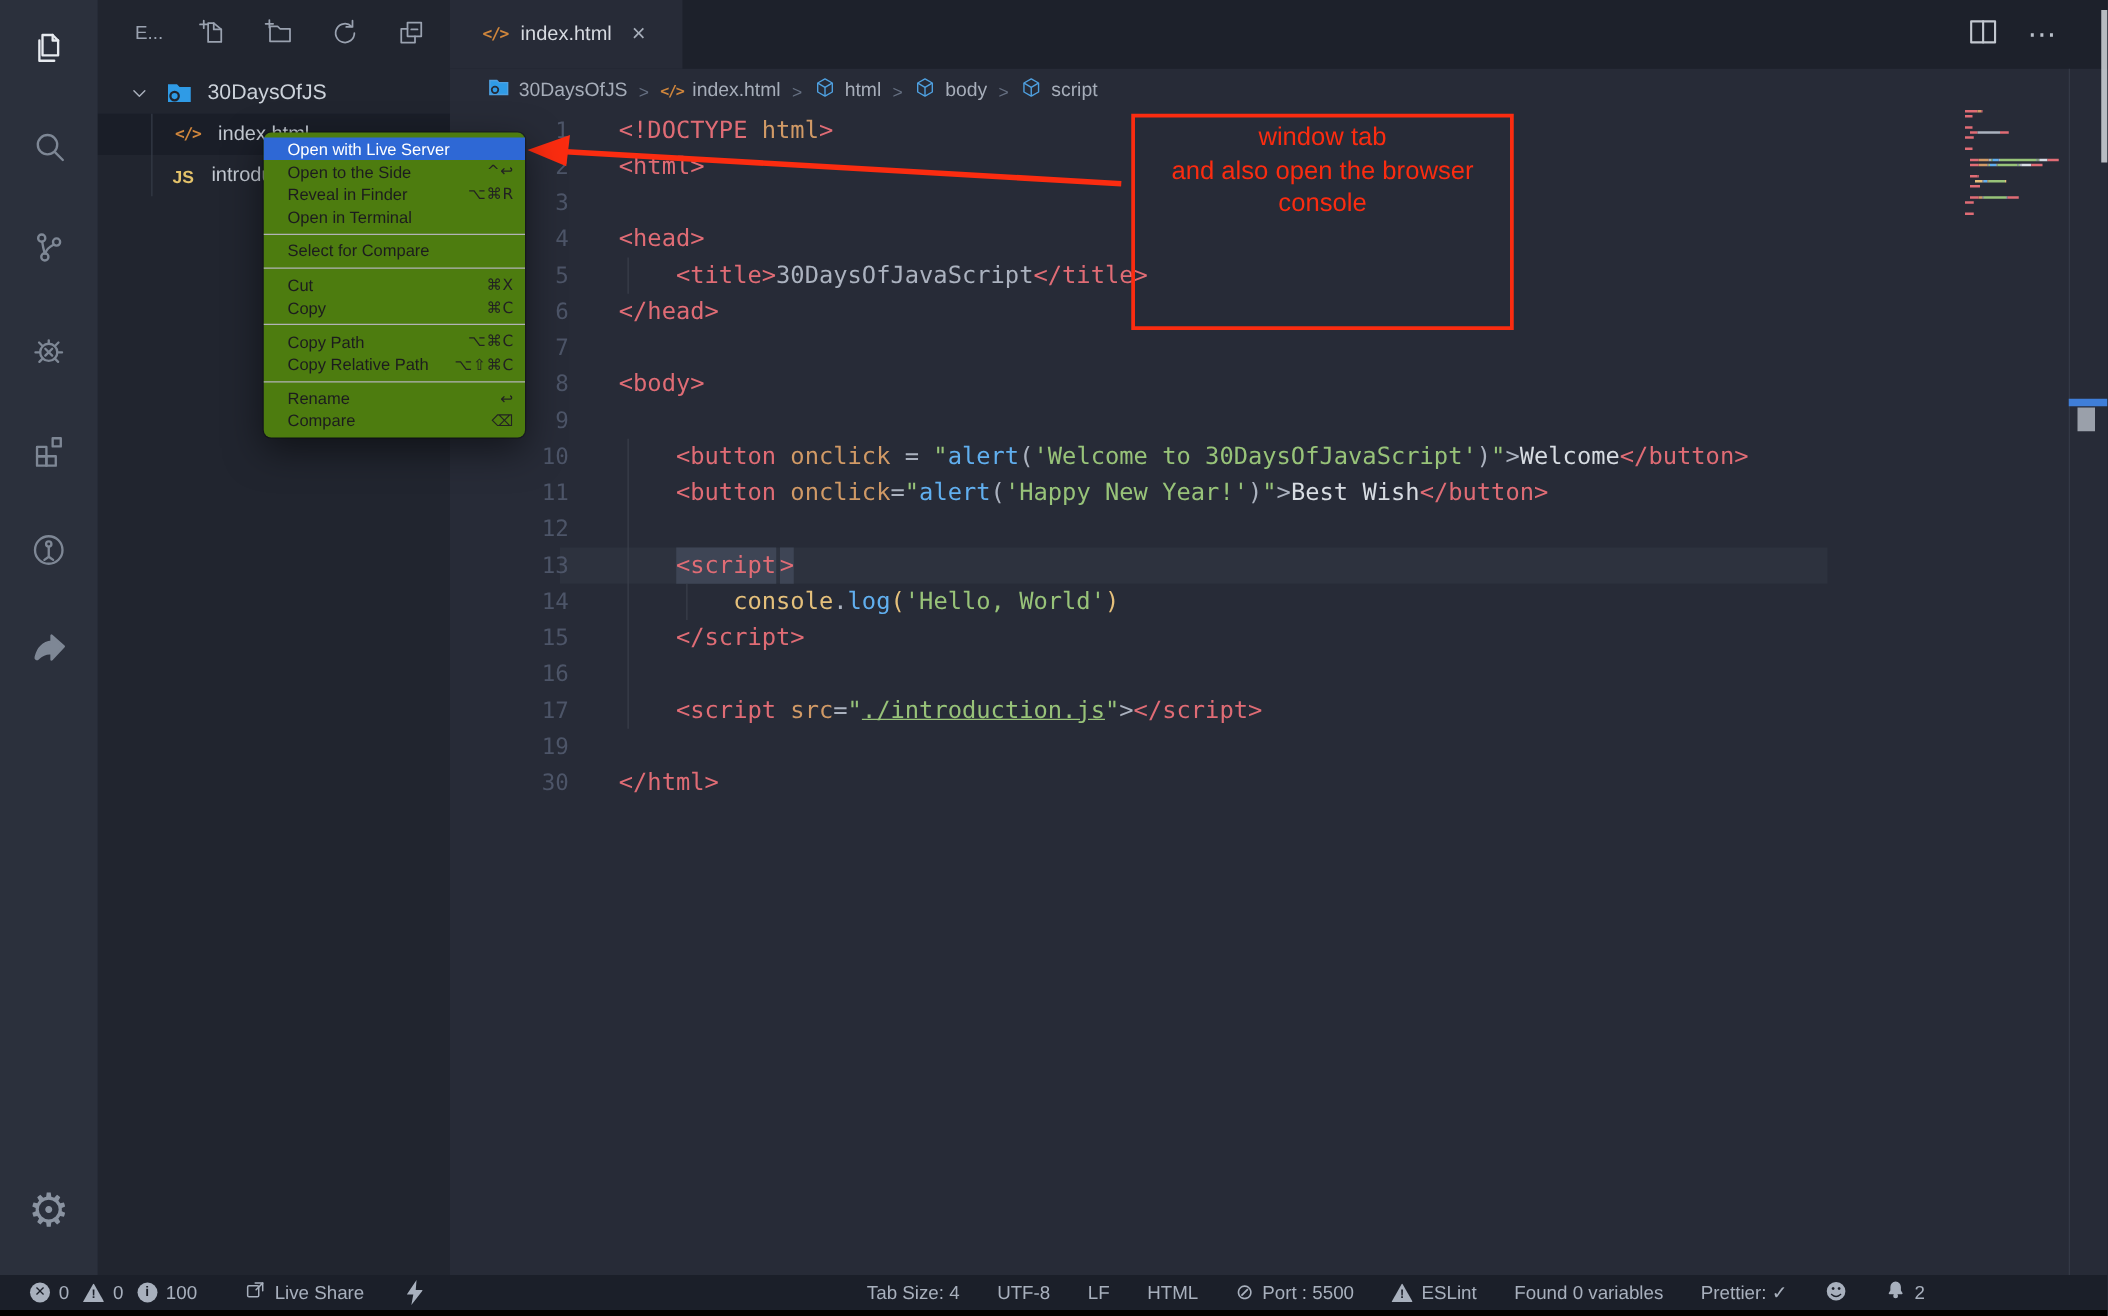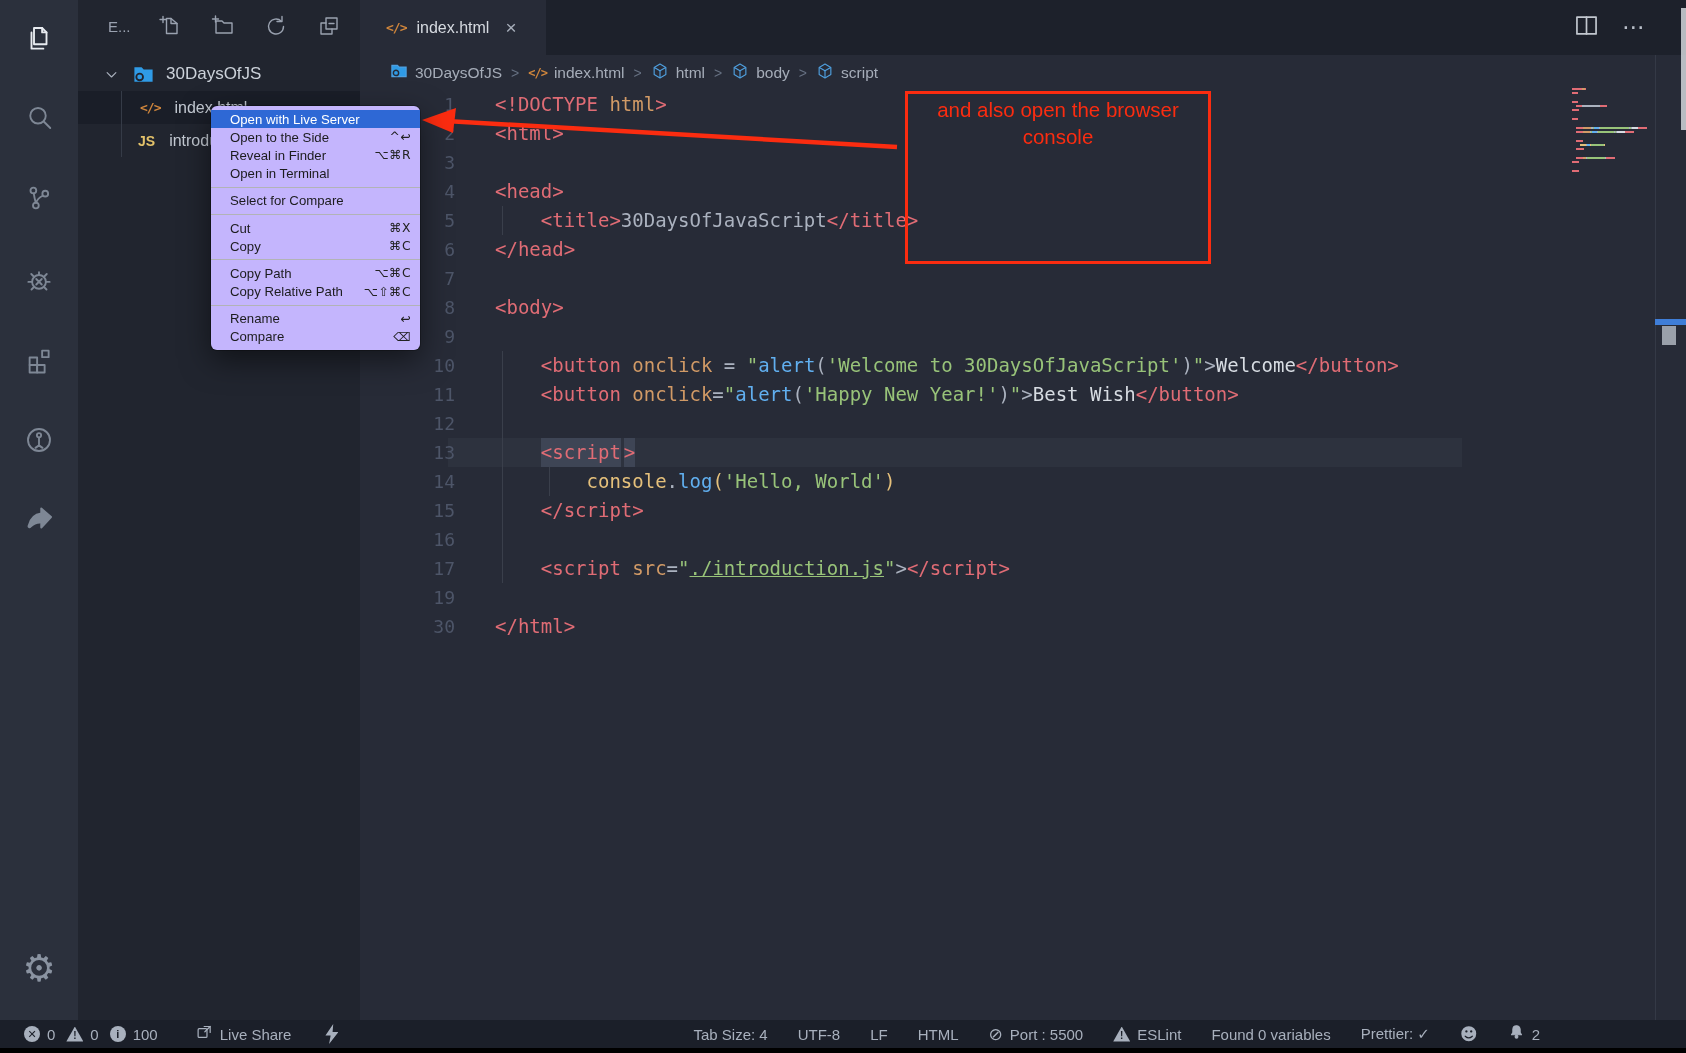--- a/index.html
+++ b/index.html
@@ -58,21 +58,21 @@
   .guide{position:absolute;width:1px;background:#3a3f4b}
   
   .minimap{position:absolute;left:1212px;top:88px;width:80px}
   .mm-row{height:2px;margin-bottom:2.3px;display:flex}
   .mm-seg{height:2px}
   .ruler-line{position:absolute;left:1295px;top:55px;width:1px;height:965px;background:#343946}
   .ruler-mark{position:absolute;left:1295px;top:319px;width:31px;height:6px;background:#3f7ed8}
   .scroll-thumb{position:absolute;left:1302px;top:326px;width:14px;height:19px;background:#9aa0aa}
   .edge-strip{position:absolute;left:1321px;top:8px;width:5px;height:122px;background:#d2d6db;opacity:.85}
   
-  .menu{position:absolute;left:211px;top:106px;width:209px;background:#c4b5fd;border-radius:6px;
+  .menu{position:absolute;left:211px;top:106px;width:209px;background:#4d7c0f;border-radius:6px;
         box-shadow:0 10px 30px rgba(0,0,0,.5),0 0 0 1px rgba(0,0,0,.25);padding:4px 0;
         font-size:13.2px;color:#1c1c1e;z-index:40}
   .mi{height:18.2px;display:flex;align-items:center;padding:0 9px 0 19px}
   .mi .sc{margin-left:auto;font-family:"DejaVu Sans",sans-serif;font-size:12.3px;letter-spacing:.5px;color:#222}
   .mi.hi{background:#2e68d5;color:#fff}
   .msep{height:1px;background:#b2b3b6;margin:4px 0}
   
   .annot{position:absolute;left:905px;top:91px;width:300px;height:164px;border:3px solid #fb2c10;z-index:30;
          display:flex;flex-direction:column;justify-content:flex-start;padding-top:3px}
   .annot div{color:#fb2c10;font-size:20.5px;line-height:26.5px;text-align:center}
@@ -420,20 +420,21 @@
       <span data-interactable="false">Rename</span>
       <span class="sc" data-interactable="false">↩</span>
     </div>
     <div class="mi" data-interactable="true">
       <span data-interactable="false">Compare</span>
       <span class="sc" data-interactable="false">⌫</span>
     </div>
   </div>
 
 <div class="annot" data-interactable="false" id="annot">
+    <div data-interactable="false">window tab</div>
     <div data-interactable="false">and also open the browser</div>
     <div data-interactable="false">console</div>
   </div>
 
 <svg class="arrow-svg" width="500" height="60" data-interactable="false">
   <line x1="36" y1="21" x2="487" y2="47" stroke="#fb2c10" stroke-width="4.5"></line>
   <polygon points="12,20 46,8 43,33" fill="#fb2c10"></polygon>
 </svg>
 
 <div class="statusbar" data-interactable="false">

